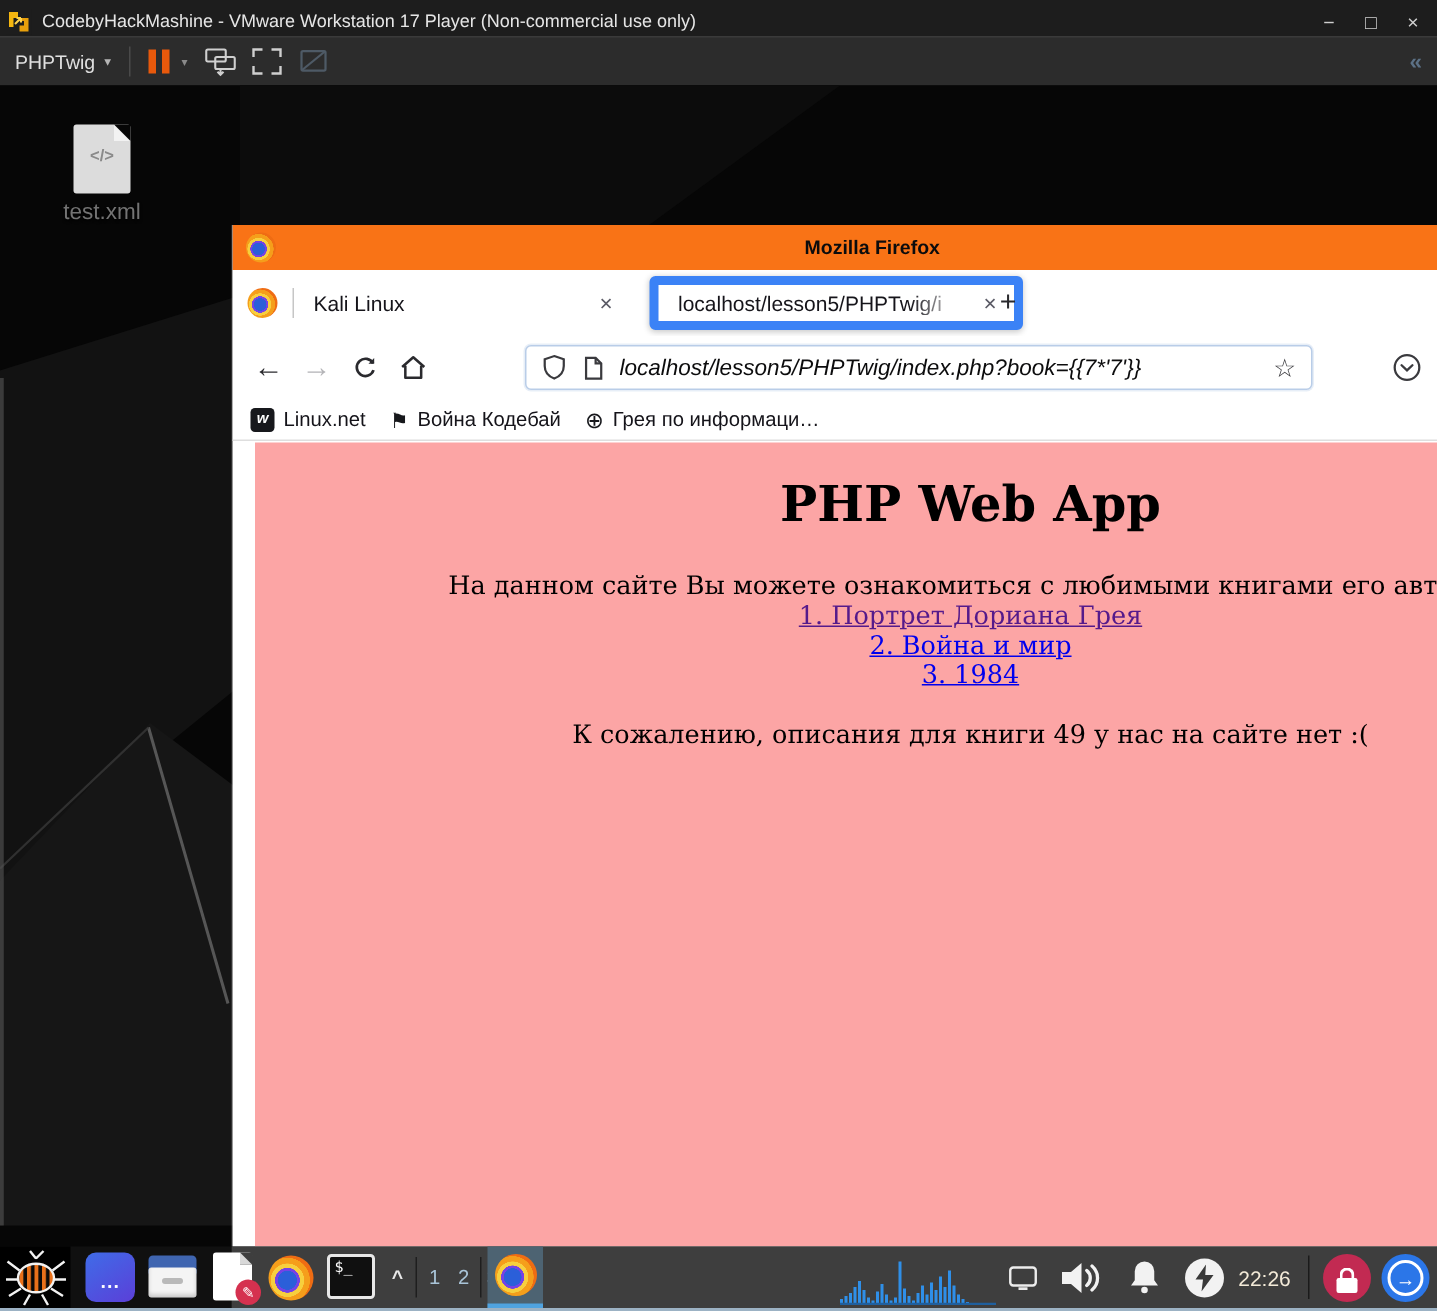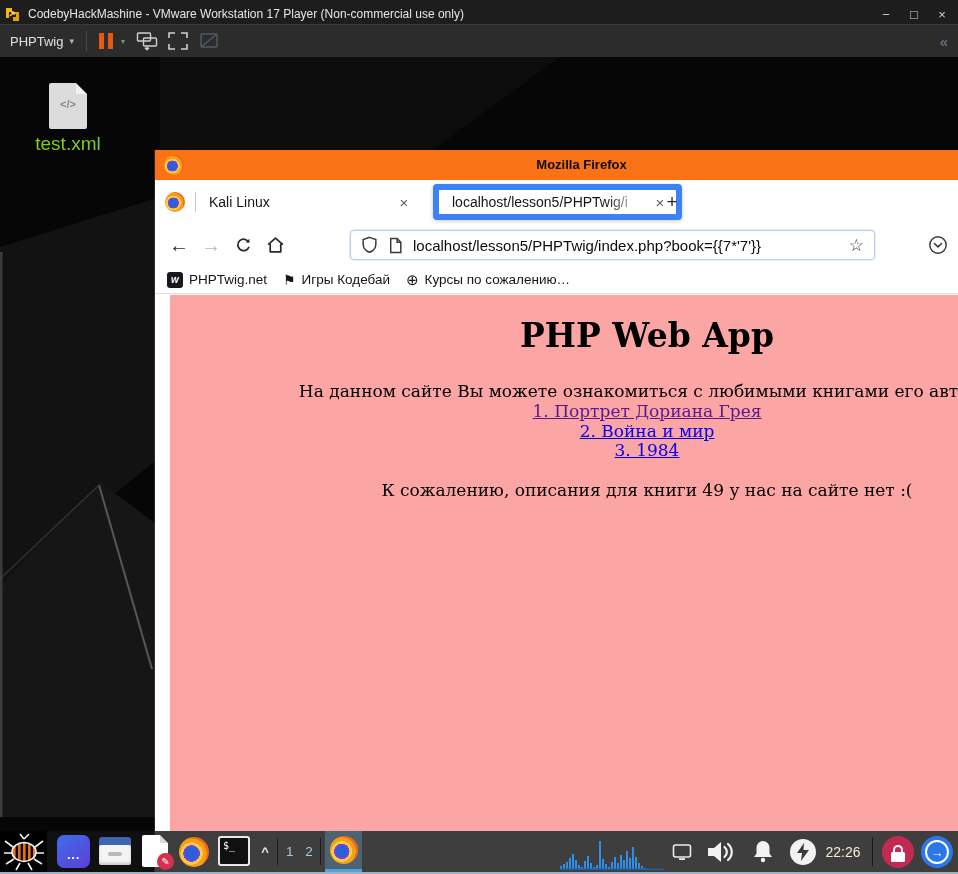--- a/index.html
+++ b/index.html
@@ -22,21 +22,21 @@
   .pause-bars i { display:block; width:5px; height:16px; background:#e8590c; }
   .pause-caret { font-size:8px; color:#8a8a8a; margin:0 10px 0 8px; }
   .vm-tool { width:24px; height:24px; margin-right:7px; display:flex; align-items:center; justify-content:center; }
   .vm-collapse { margin-left:auto; margin-right:12px; color:#5c7186; font-size:15px; font-weight:bold; letter-spacing:-2px; }
 
   
   .desktop { left:0; top:57px; width:958px; height:817px; background:#060606; overflow:hidden; }
   .xml-icon { left:49px; top:26px; width:38px; height:46px; background:#dcdcdc; border-radius:2px; position:absolute; }
   .xml-fold { position:absolute; right:0; top:0; width:0; height:0; border-top:11px solid #060606; border-left:11px solid #f2f2f2; }
   .xml-glyph { position:absolute; left:0; right:0; top:15px; text-align:center; color:#8a8a8a; font-size:11px; font-weight:bold; }
-  .xml-label { left:18px; top:76px; width:100px; text-align:center; color:#84cc16; font-size:19px; text-shadow:0 1px 2px #000; }
+  .xml-label { left:18px; top:76px; width:100px; text-align:center; color:#737373; font-size:15px; text-shadow:0 1px 2px #000; }
 
   
   .fx { left:155px; top:150px; width:803px; height:681px; background:#fff; overflow:hidden; box-shadow:-1px 0 0 rgba(255,255,255,.12); }
   .fx-titlebar { position:absolute; left:0; top:0; width:100%; height:30px; background:#f97316; }
   .fx-title { position:absolute; left:0; top:7px; width:100%; text-align:center; transform:translateX(25px); font-size:13px; font-weight:bold; color:#0c0c0d; }
   .ff-logo { border-radius:50%; background:
       radial-gradient(circle at 42% 55%, #2b5fd9 0 26%, #7542e5 27% 34%, #f7cf3e 35% 46%, #f59e1b 47% 62%, #ef6c13 63% 82%, #d9480f 83% 100%); }
   .fx-tabbar { position:absolute; left:0; top:30px; width:100%; height:44px; background:#fff; }
   .tab-fav { left:10px; top:12px; width:20px; height:20px; }
   .tab-sep { left:40px; top:12px; width:1px; height:20px; background:#c6c6c6; }
@@ -48,21 +48,21 @@
       -webkit-mask-image:linear-gradient(90deg,#000 78%,transparent 97%);
       mask-image:linear-gradient(90deg,#000 78%,transparent 97%); }
   .newtab-btn { left:505px; top:10px; width:24px; height:24px; display:flex; align-items:center; justify-content:center; font-size:19px; color:#2a2a2e; }
 
   .fx-navbar { position:absolute; left:0; top:74px; width:100%; height:42px; background:#fff; display:flex; align-items:center; }
   .nav-btn { width:32px; height:32px; display:flex; align-items:center; justify-content:center; font-size:20px; color:#2a2a2e; }
   .nav-btn.first { margin-left:8px; }
   .nav-btn.disabled { color:#b5b5b8; }
   .urlbar { position:absolute; left:195px; top:6px; width:525px; height:30px; border:1px solid #b9cde8; border-radius:4px; background:#fff; display:flex; align-items:center; box-shadow:0 0 0 1px rgba(185,205,232,.35); }
   .urlbar .icn { margin-left:10px; display:flex; }
-  .url-text { margin-left:10px; font-size:15px; color:#0c0c0d; white-space:nowrap; overflow:hidden; flex:1; }
+  .url-text { margin-left:10px; font-size:15px; color:#0c0c0d; white-space:nowrap; overflow:hidden; flex:1;font-style:italic; }
   .star { margin:0 10px 0 6px; font-size:17px; color:#3a3a3e; }
   .pocket { position:absolute; right:10px; top:11px; }
 
   .fx-bookmarks { position:absolute; left:0; top:116px; width:100%; height:28px; background:#fff; border-bottom:1px solid #dedede; display:flex; align-items:center; font-size:13.5px; color:#15141a; }
   .bm { display:flex; align-items:center; gap:6px; margin-left:12px; }
   .bm + .bm { margin-left:16px; }
   .bm-codeby { width:16px; height:16px; background:#17181c; border-radius:3px; color:#fff; font-size:10px; font-weight:bold; font-style:italic; display:flex; align-items:center; justify-content:center; }
   .bm-flag { font-size:14px; color:#17181c; }
   .bm-globe { font-size:15px; color:#17181c; }
 
@@ -231,29 +231,29 @@
         <svg width="20" height="20" viewBox="0 0 20 20">
             <circle cx="10" cy="10" r="8.2" fill="none" stroke="#3a3a3e" stroke-width="1.5"></circle>
             <path d="M6.4 8.5l3.6 3.4 3.6-3.4" fill="none" stroke="#3a3a3e" stroke-width="1.6" stroke-linecap="round"></path>
           </svg>
       </span>
     </div>
 
     <div class="fx-bookmarks">
       <span class="bm">
         <span class="bm-codeby">w</span>
-        <span>PHPTwig.net</span>
+        <span>Linux.net</span>
       </span>
       <span class="bm">
         <span class="bm-flag">⚑</span>
-        <span>Игры Кодебай</span>
+        <span>Война Кодебай</span>
       </span>
       <span class="bm">
         <span class="bm-globe">⊕</span>
-        <span>Курсы по сожалению…</span>
+        <span>Грея по информаци…</span>
       </span>
     </div>
 
     <div class="fx-content">
       <div class="page">
         <h1>PHP Web App</h1>
         <div class="intro">На данном сайте Вы можете ознакомиться с любимыми книгами его автора:</div>
         <div class="links">
           <a class="lnk-visited" href="#">1. Портрет Дориана Грея</a>
           <a class="lnk-new" href="#">2. Война и мир</a>

